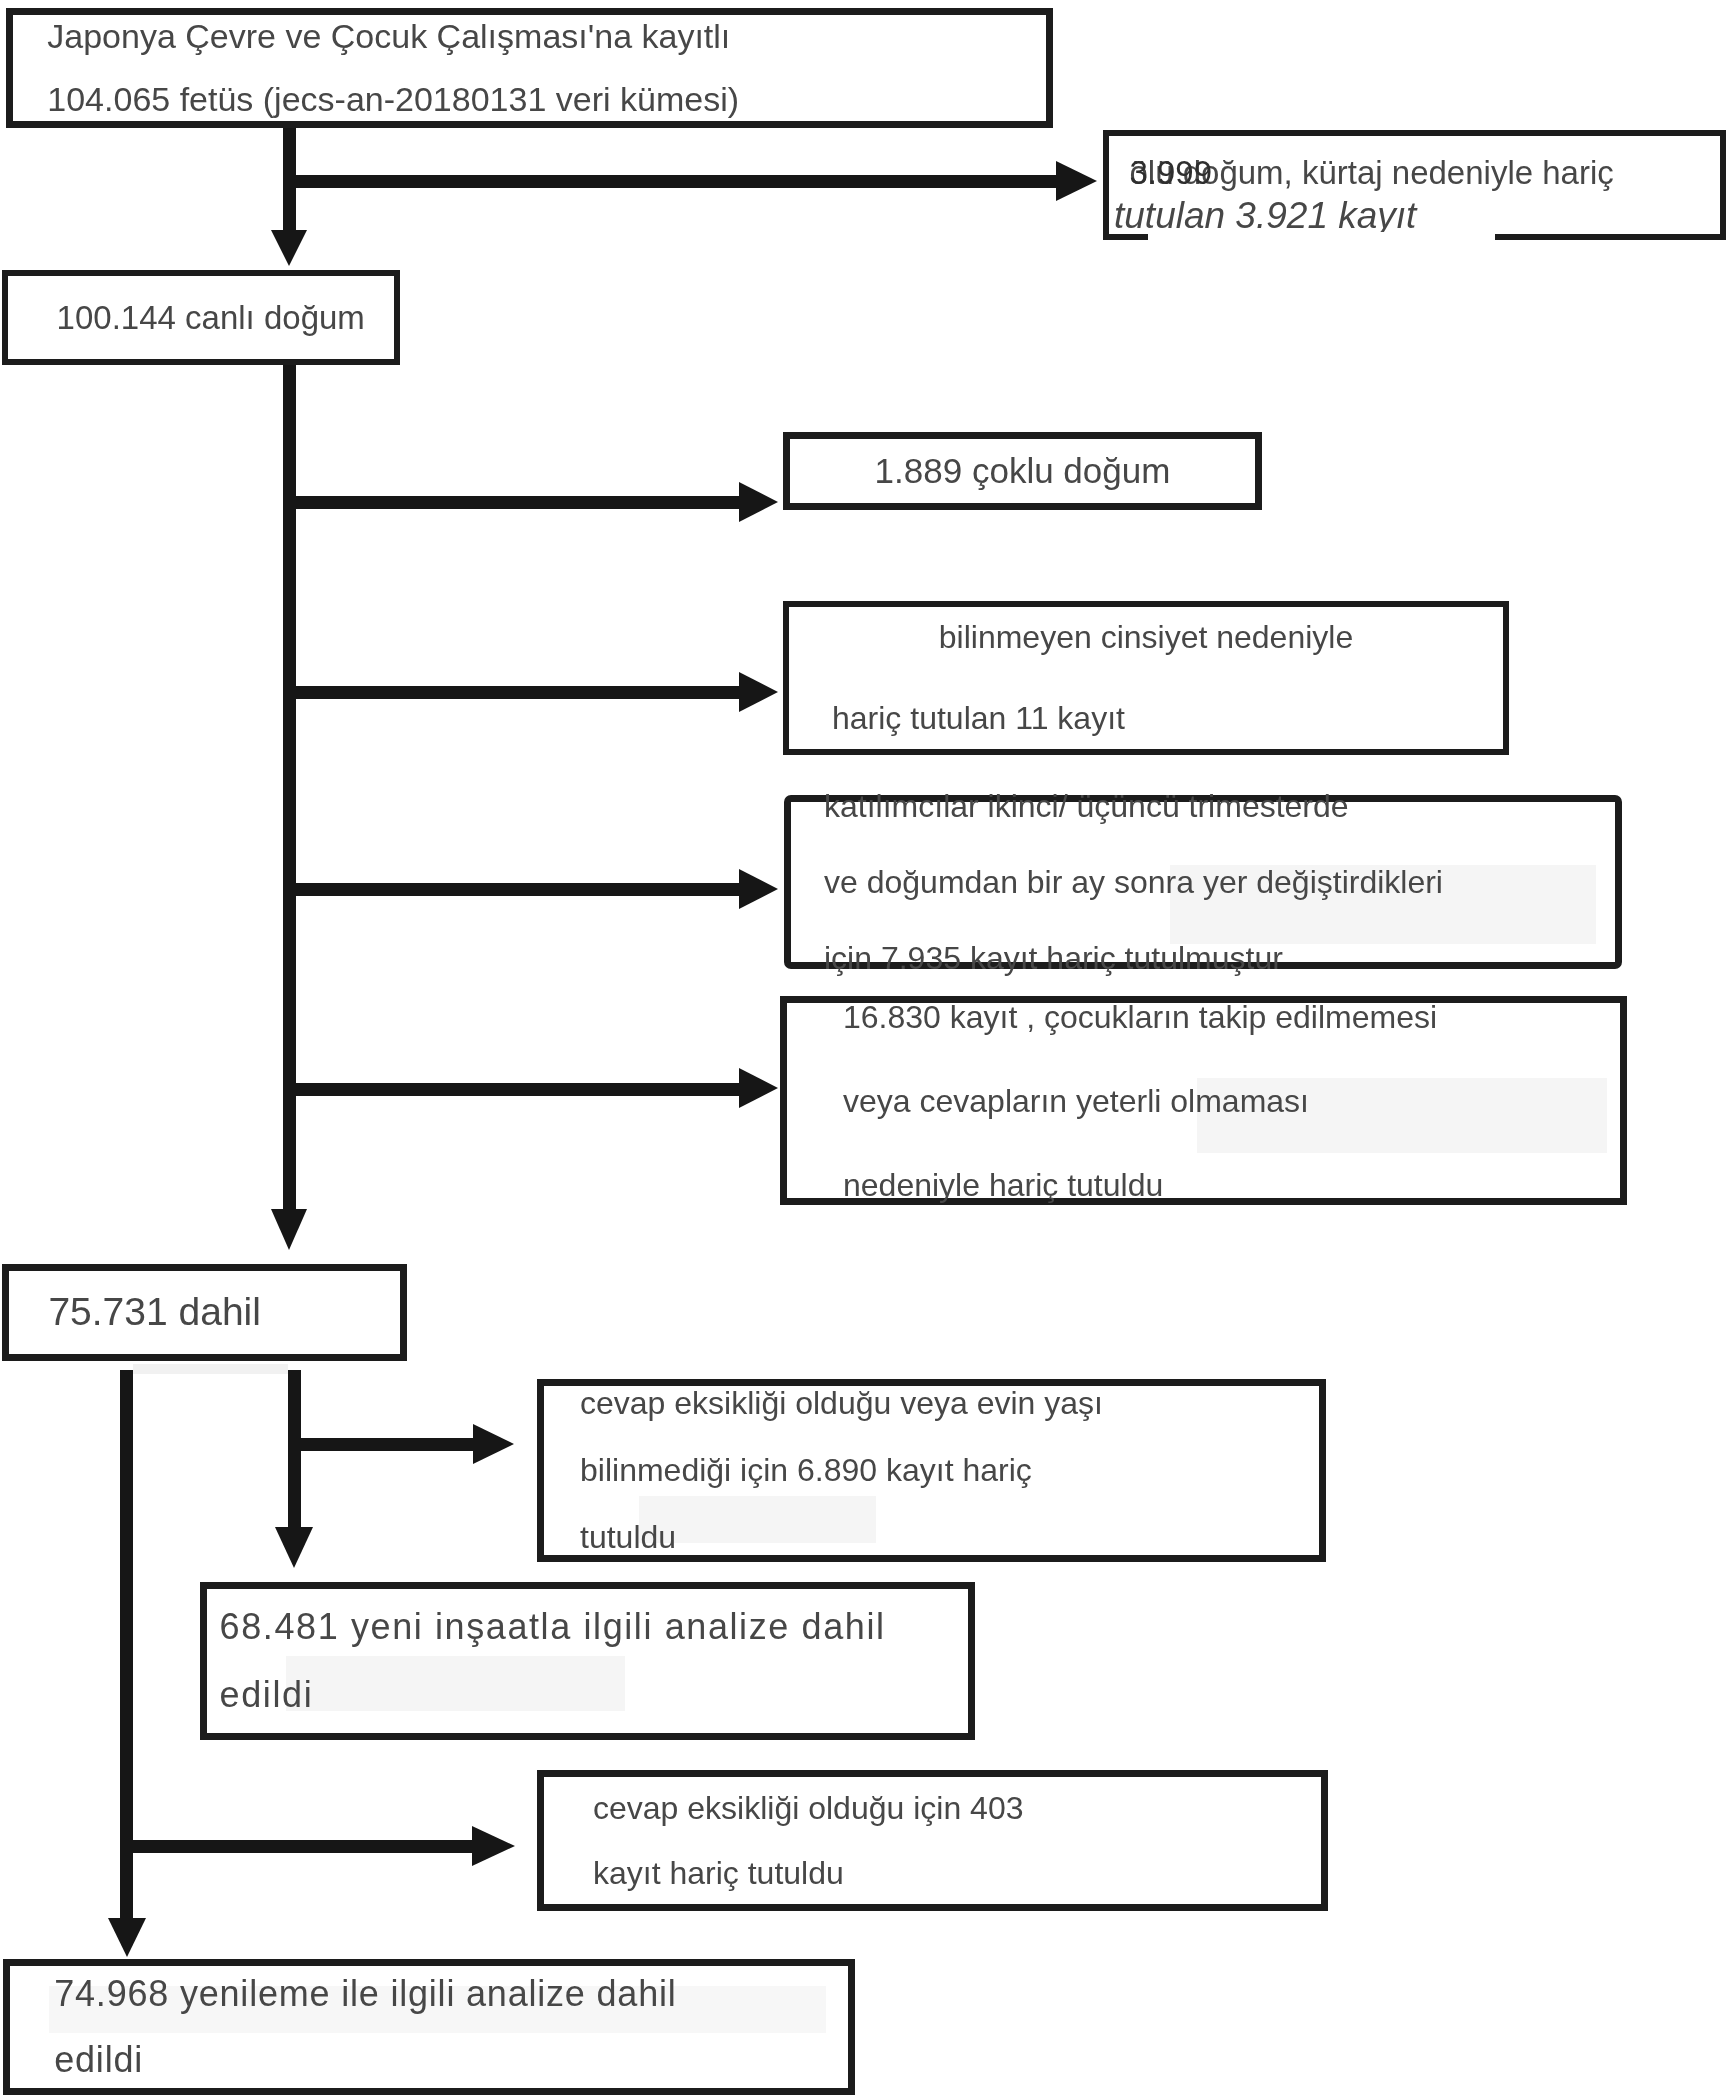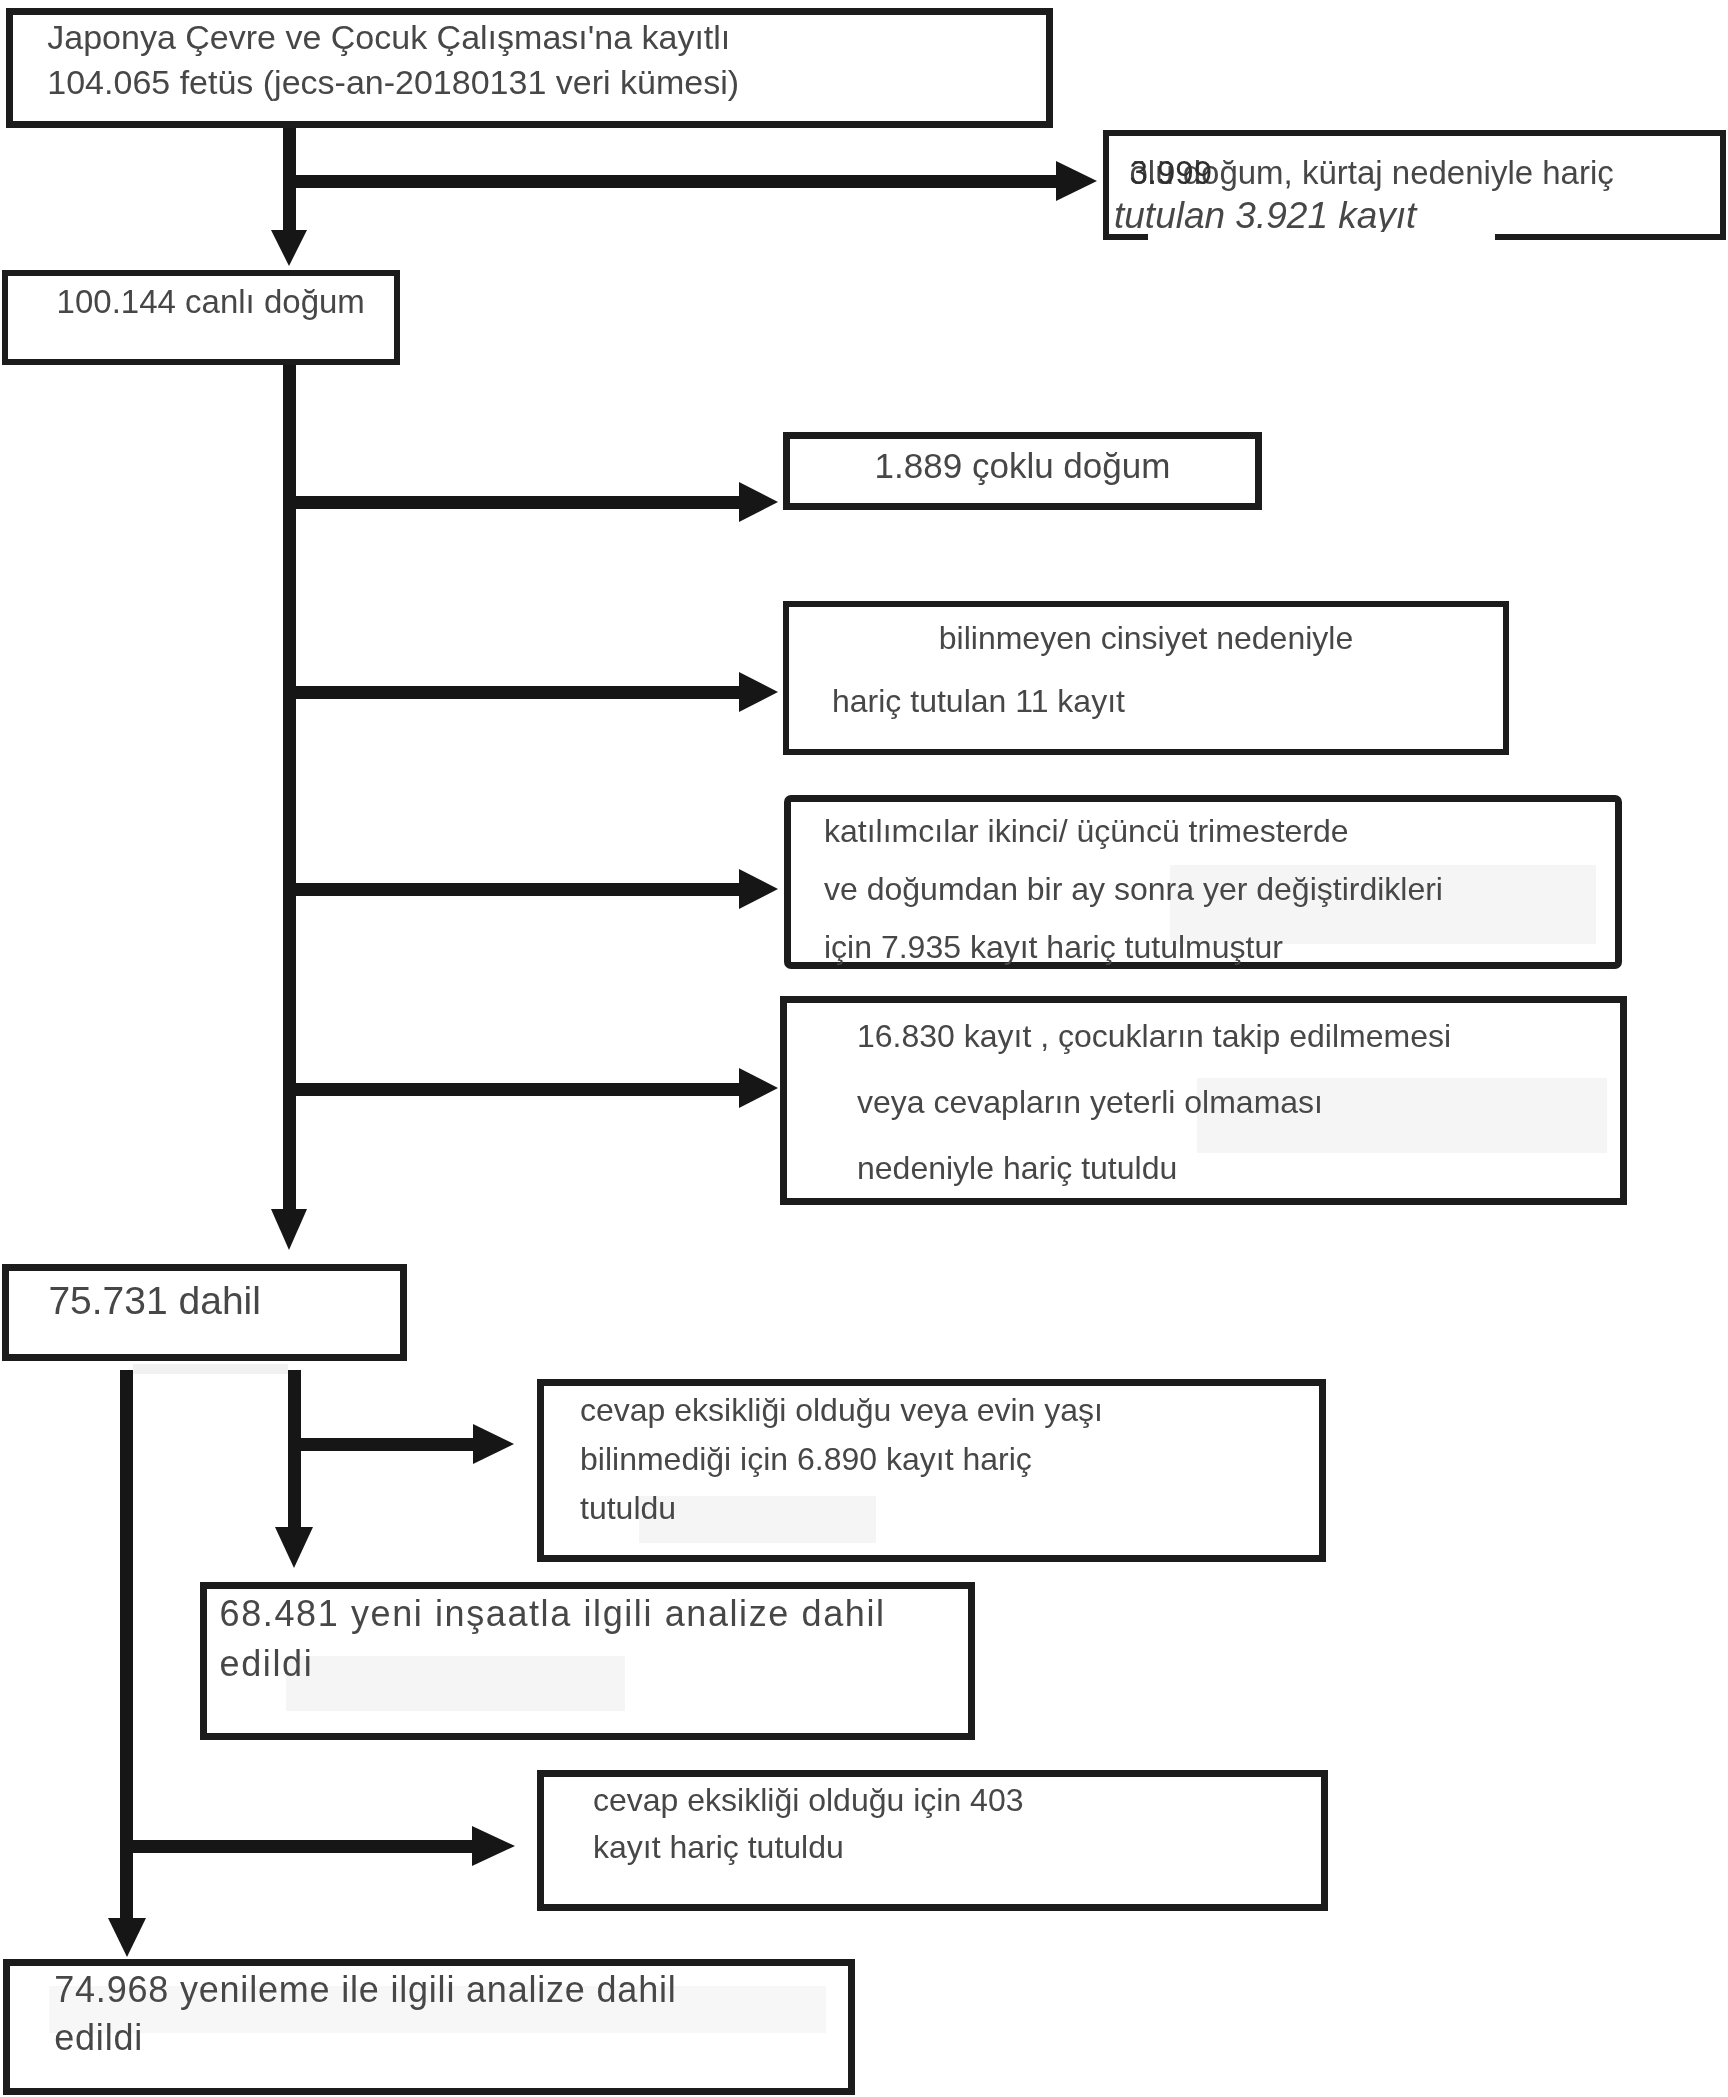--- a/index.html
+++ b/index.html
@@ -9,23 +9,24 @@
     background:#ffffff;
     font-family:"Liberation Sans","DejaVu Sans",sans-serif;
     color:#474747;
     overflow:hidden;
   }
   .box{
     position:absolute;
     box-sizing:border-box;
     background:#ffffff;
     border:7px solid #1c1c1c;
-    display:flex;flex-direction:column;
+    display:flex;flex-direction:column;justify-content:center;
     font-size:32px;line-height:1.55;
     z-index:2;
+    gap:18px;
   }
   .box .ln{position:relative;z-index:1;white-space:nowrap;}
   .patch{position:absolute;background:#f5f5f5;z-index:0;}
   .shaft{position:absolute;background:#161616;z-index:1;}
   .head-right{
     position:absolute;width:0;height:0;z-index:1;
     border-top:20.5px solid transparent;border-bottom:20.5px solid transparent;
     border-left:41px solid #161616;
   }
   .head-down{
@@ -39,21 +40,21 @@
   #b2 .ov{position:absolute;left:20.5px;top:11px;font-size:33px;white-space:nowrap;}
   #b2 .ovnum{color:#2e2e2e;}
   #b2 .ln2{position:absolute;left:5px;top:51px;font-size:37px;white-space:nowrap;font-style:italic;}
   #b2 .erase{position:absolute;left:39px;bottom:-7px;width:347px;height:8.7px;background:#ffffff;z-index:3;}
   #b3{left:1.6px;top:270px;width:398px;height:95px;padding-left:49px;font-size:33px;border-width:6.3px;}
   #b4{left:783px;top:432px;width:479px;height:78px;align-items:center;font-size:35px;}
   #b5{left:783px;top:601px;width:726px;height:154px;border-width:6.3px;line-height:63px;}
   #b5 .c{text-align:center;}
   #b5 .l{padding-left:43px;}
   #b6{left:784px;top:795px;width:838px;height:174px;padding-left:33px;line-height:58px;border-radius:7px;}
-  #b7{left:780px;top:996px;width:847px;height:209px;padding-left:70px;line-height:66px;}
+  #b7{left:780px;top:996px;width:847px;height:209px;padding-left:56px;line-height:66px;}
   #b8{left:2.4px;top:1264px;width:405px;height:97px;padding-left:39px;font-size:39px;}
   #b9{left:521px;top:1379px;width:789px;height:183px;padding-left:36px;line-height:49px;margin-left:16px;}
   #b10{left:200px;top:1582px;width:775px;height:158px;padding-left:12.6px;line-height:50px;font-size:36px;letter-spacing:1.6px;}
   #b11{left:537px;top:1770px;width:791px;height:141px;padding-left:49px;line-height:47px;}
   #b12{left:3.2px;top:1959px;width:852px;height:136px;padding-left:44px;line-height:48px;font-size:36px;letter-spacing:0.8px;}
   
   #b6 .patch{left:379px;top:63px;width:426px;height:79px;}
   #b7 .patch{left:410px;top:75px;width:410px;height:75px;}
   #b9 .patch{left:95px;top:110px;width:237px;height:47px;}
   #b10 .patch{left:79px;top:67px;width:339px;height:55px;}

